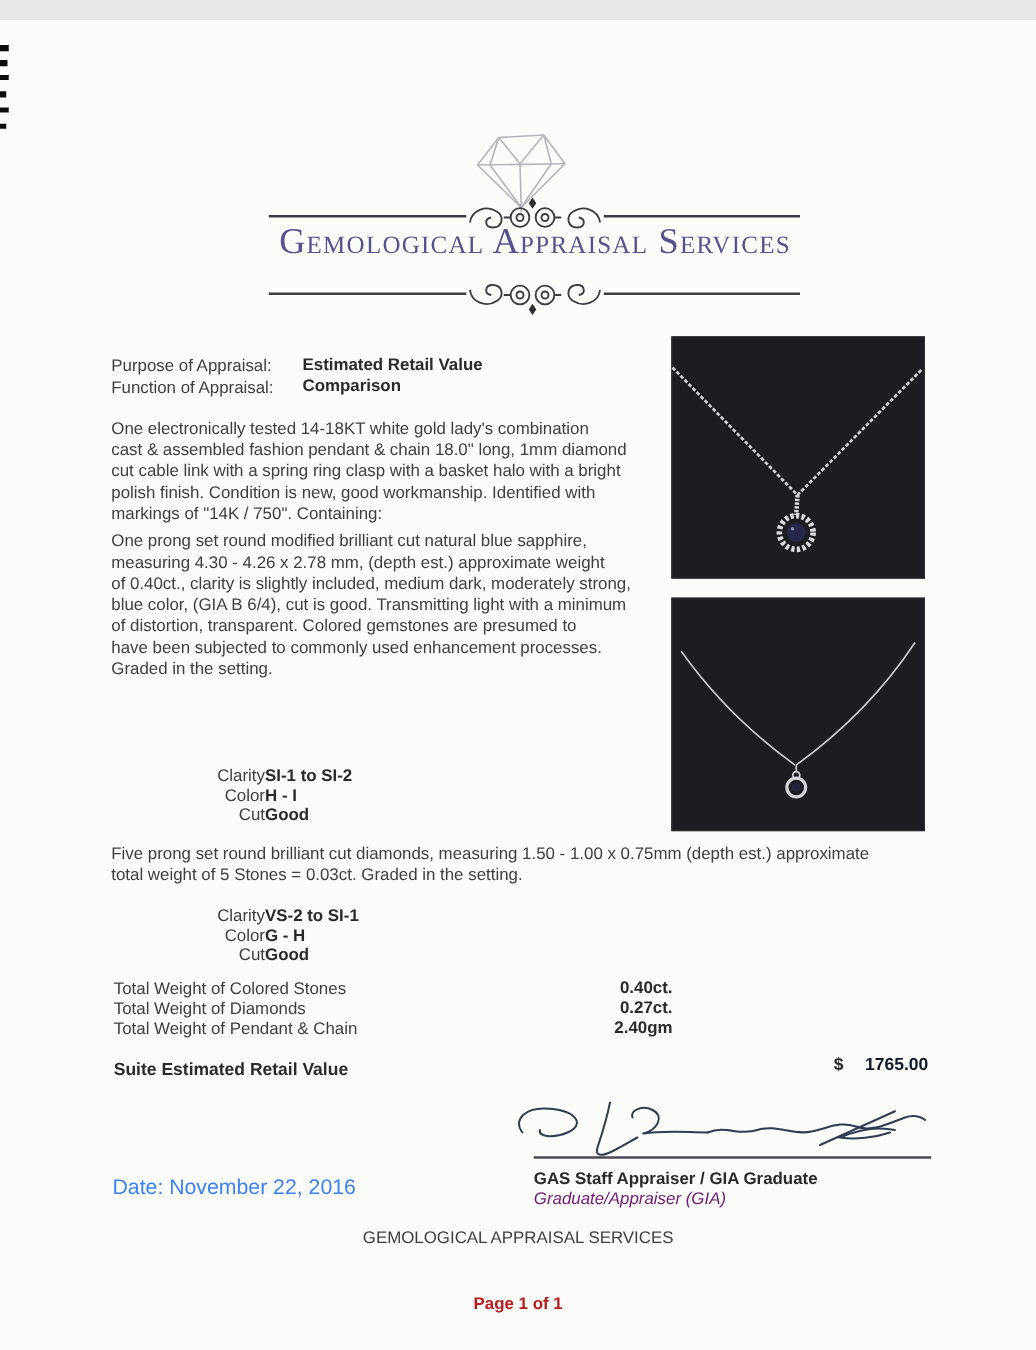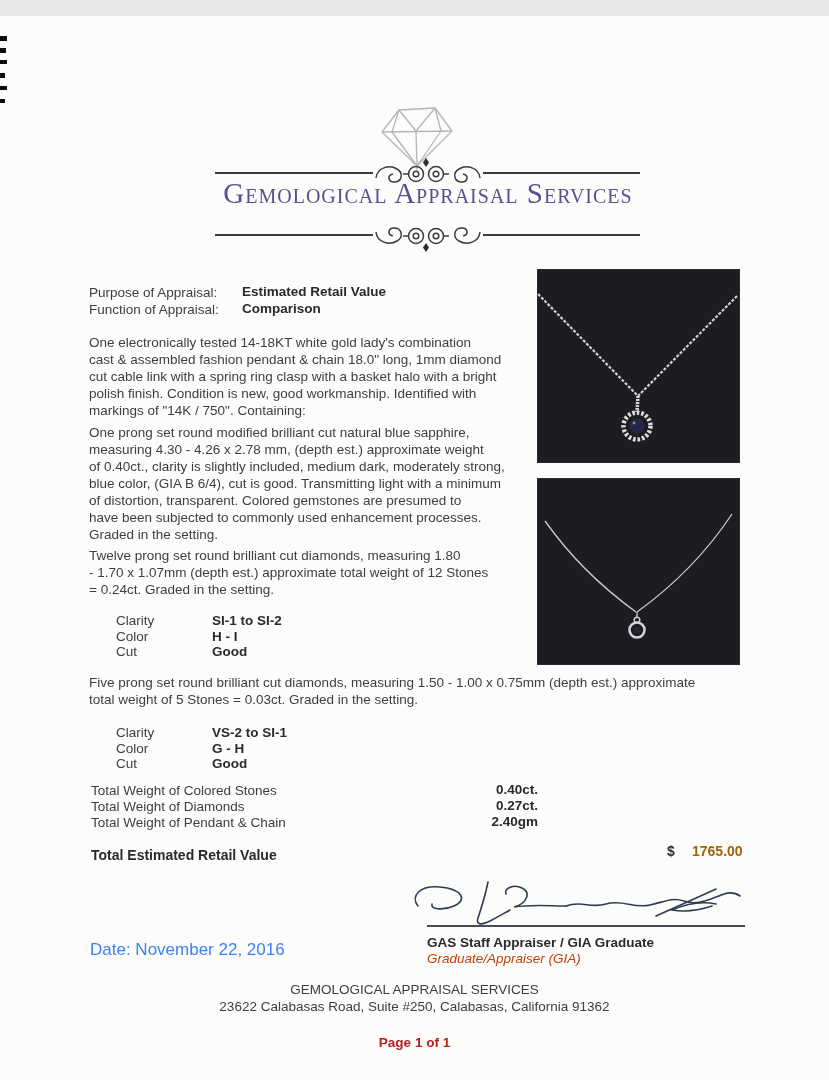--- a/index.html
+++ b/index.html
@@ -31,39 +31,39 @@
     font-size:14px;letter-spacing:1.4px;color:#56528f;white-space:nowrap;
   }
   
   .lbl{position:absolute;left:89px;font-size:13.5px;}
   .val{position:absolute;left:242px;font-size:13.5px;font-weight:bold;color:#2a2a2a;}
   .para{
     position:absolute;left:89px;font-size:13.5px;line-height:17px;
     white-space:pre-line;
   }
   .gtable{position:absolute;left:116px;font-size:13.5px;line-height:15.6px;}
-  .gtable .grow{display:flex;}
+  .gtable .grow{display:flex;text-align:right;}
   .gtable .gname{width:96px;}
   .gtable .gval{font-weight:bold;color:#2a2a2a;}
   .trow-label{position:absolute;left:91px;font-size:13.5px;}
   .trow-value{position:absolute;left:400px;width:138px;text-align:right;
     font-size:13.5px;font-weight:bold;color:#2a2a2a;}
   .retail-label{position:absolute;left:91px;top:831px;font-size:14px;font-weight:bold;color:#2a2a2a;}
   .retail-cur{position:absolute;left:667px;top:827px;font-size:14px;font-weight:bold;color:#2a2a2a;}
   .retail-val{position:absolute;left:692px;top:827px;width:50px;text-align:right;
-    font-size:14px;font-weight:bold;color:#a16207;}
+    font-size:14px;font-weight:bold;color:#0f172a;}
   
   .photo{position:absolute;left:537px;width:203px;}
   .photo1{top:253px;height:194px;}
   .photo2{top:462px;height:187px;}
   
   .sig-svg{position:absolute;left:410px;top:860px;width:340px;height:52px;}
   .sig-line{position:absolute;left:427px;top:909px;width:318px;height:2px;background:#4b4b55;}
   .appraiser-title{position:absolute;left:427px;top:919px;font-size:13.5px;font-weight:bold;color:#2a2a2a;}
-  .appraiser-sub{position:absolute;left:427px;top:935px;font-size:13.5px;font-style:italic;color:#c2410c;}
+  .appraiser-sub{position:absolute;left:427px;top:935px;font-size:13.5px;font-style:italic;color:#701a75;}
   .date-line{position:absolute;left:90px;top:924px;font-size:17px;font-weight:normal;color:#3b82f6;}
   
   .footer-line{position:absolute;left:0;right:0;text-align:center;font-size:13.5px;color:#3e3e3e;}
   .f1{top:966px;}
   .f2{top:983px;}
   .f3{top:1000px;}
   .f4{top:1019px;font-weight:bold;color:#b91c1c;}
 </style>
 </head>
 <body>
@@ -129,23 +129,20 @@
 cut cable link with a spring ring clasp with a basket halo with a bright
 polish finish. Condition is new, good workmanship.  Identified with
 markings of "14K / 750".  Containing:</div>
   <div class="para" style="top:408px;width:480px;">One prong set round modified brilliant cut natural blue sapphire,
 measuring 4.30 - 4.26 x 2.78 mm, (depth est.) approximate weight
 of 0.40ct., clarity is slightly included, medium dark, moderately strong,
 blue color, (GIA B 6/4), cut is good. Transmitting light with a minimum
 of distortion, transparent. Colored gemstones are presumed to
 have been subjected to commonly used enhancement processes.
 Graded in the setting.</div>
-  <div class="para" style="top:531px;width:480px;">Twelve prong set round brilliant cut diamonds, measuring 1.80
-- 1.70 x 1.07mm (depth est.) approximate total weight of 12 Stones
-= 0.24ct. Graded in the setting.</div>
 
   <div class="gtable" style="top:597px;">
     <div class="grow">
         <span class="gname">Clarity</span>
         <span class="gval">SI-1 to SI-2</span>
       </div>
     <div class="grow">
         <span class="gname">Color</span>
         <span class="gval">H - I</span>
       </div>
@@ -173,21 +170,21 @@
       </div>
   </div>
 
   <div class="trow-label" style="top:767px;">Total Weight of Colored Stones</div>
   <div class="trow-value" style="top:766px;">0.40ct.</div>
   <div class="trow-label" style="top:783px;">Total Weight of Diamonds</div>
   <div class="trow-value" style="top:782px;">0.27ct.</div>
   <div class="trow-label" style="top:799px;">Total Weight of Pendant &amp; Chain</div>
   <div class="trow-value" style="top:798px;">2.40gm</div>
 
-  <div class="retail-label">Total Estimated Retail Value</div>
+  <div class="retail-label">Suite Estimated Retail Value</div>
   <div class="retail-cur">$</div>
   <div class="retail-val">1765.00</div>
 
   <svg class="photo photo1" viewBox="0 0 203 194">
     <rect x="0" y="0" width="203" height="194" fill="#1d1d21"></rect>
     <rect x="0" y="0" width="203" height="194" fill="none" stroke="#2a2a2e" stroke-width="2"></rect>
     <g fill="none" stroke="#cfd0d6" stroke-width="2.2" stroke-dasharray="3 1.6">
       <path d="M1,25 L101,127"></path>
       <path d="M200,27 L101,127"></path>
     </g>
@@ -219,16 +216,15 @@
       <path d="M246,40 C264,32 286,22 306,13"></path>
       <path d="M306,28 C292,25 276,28 262,34 C274,36 290,34 302,30"></path>
     </g>
   </svg>
   <div class="sig-line"></div>
   <div class="appraiser-title">GAS Staff Appraiser / GIA Graduate</div>
   <div class="appraiser-sub">Graduate/Appraiser (GIA)</div>
   <div class="date-line">Date: November 22, 2016</div>
 
   <div class="footer-line f1">GEMOLOGICAL APPRAISAL SERVICES</div>
-  <div class="footer-line f2">23622 Calabasas Road, Suite #250, Calabasas, California 91362</div>
   <div class="footer-line f4">Page 1 of 1</div>
 
 </div>
 
 </body></html>

